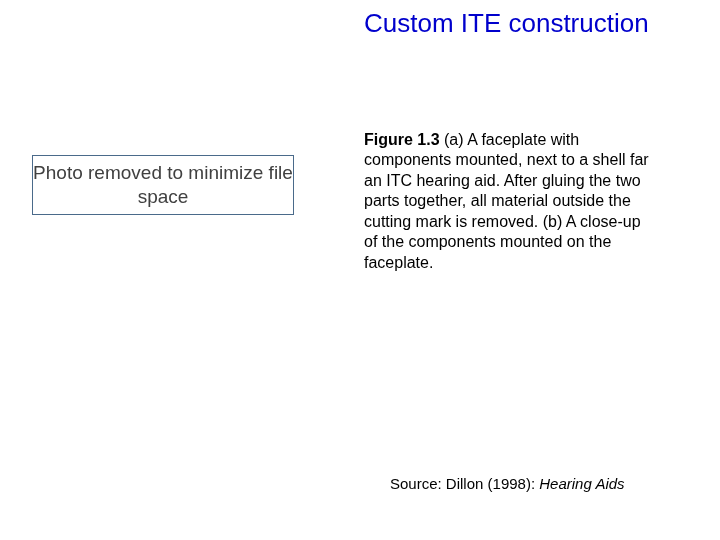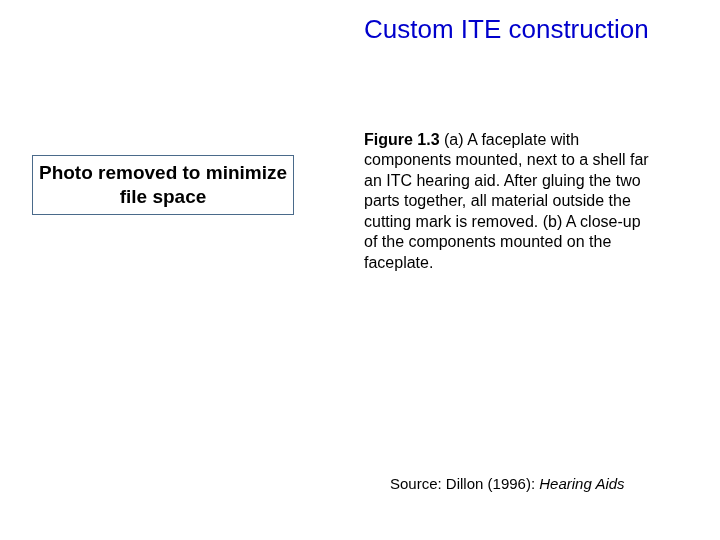--- a/index.html
+++ b/index.html
@@ -6,43 +6,42 @@
   body {
     width: 720px;
     height: 540px;
     background: #ffffff;
     font-family: Arial, Helvetica, sans-serif;
     position: relative;
     overflow: hidden;
   }
   .title {
     position: absolute;
-    top: 14px;
+    top: 8px;
     left: 364px;
     font-size: 26px;
     color: #0000cc;
     font-weight: 400;
   }
   .photo-box {
     position: absolute;
     top: 155px;
     left: 32px;
     width: 262px;
     height: 60px;
     border: 1px solid #4a6a8a;
     display: flex;
     align-items: center;
     justify-content: center;
     text-align: center;
   }
   .photo-box-text {
     font-size: 19px;
-    color: #000000;
+    color: #404040;
     line-height: 1.25;
-    font-weight: bold;
   }
   .caption {
     position: absolute;
     top: 130px;
     left: 364px;
     width: 288px;
     font-size: 16px;
     color: #000000;
     line-height: 1.28;
   }
@@ -67,14 +66,14 @@
 
 <div class="photo-box">
   <div class="photo-box-text">Photo removed to minimize file space</div>
 </div>
 
 <div class="caption">
   <span class="caption-label">Figure 1.3</span><span>  (a) A faceplate with components mounted, next to a shell far an ITC hearing aid. After gluing the two parts together, all material outside the cutting mark is removed. (b) A close-up of the components mounted on the faceplate.</span>
 </div>
 
 <div class="source">
-  <span>Source:  Dillon (1996): </span><span class="source-title">Hearing Aids</span>
+  <span>Source:  Dillon (1998): </span><span class="source-title">Hearing Aids</span>
 </div>
 
 </body></html>

